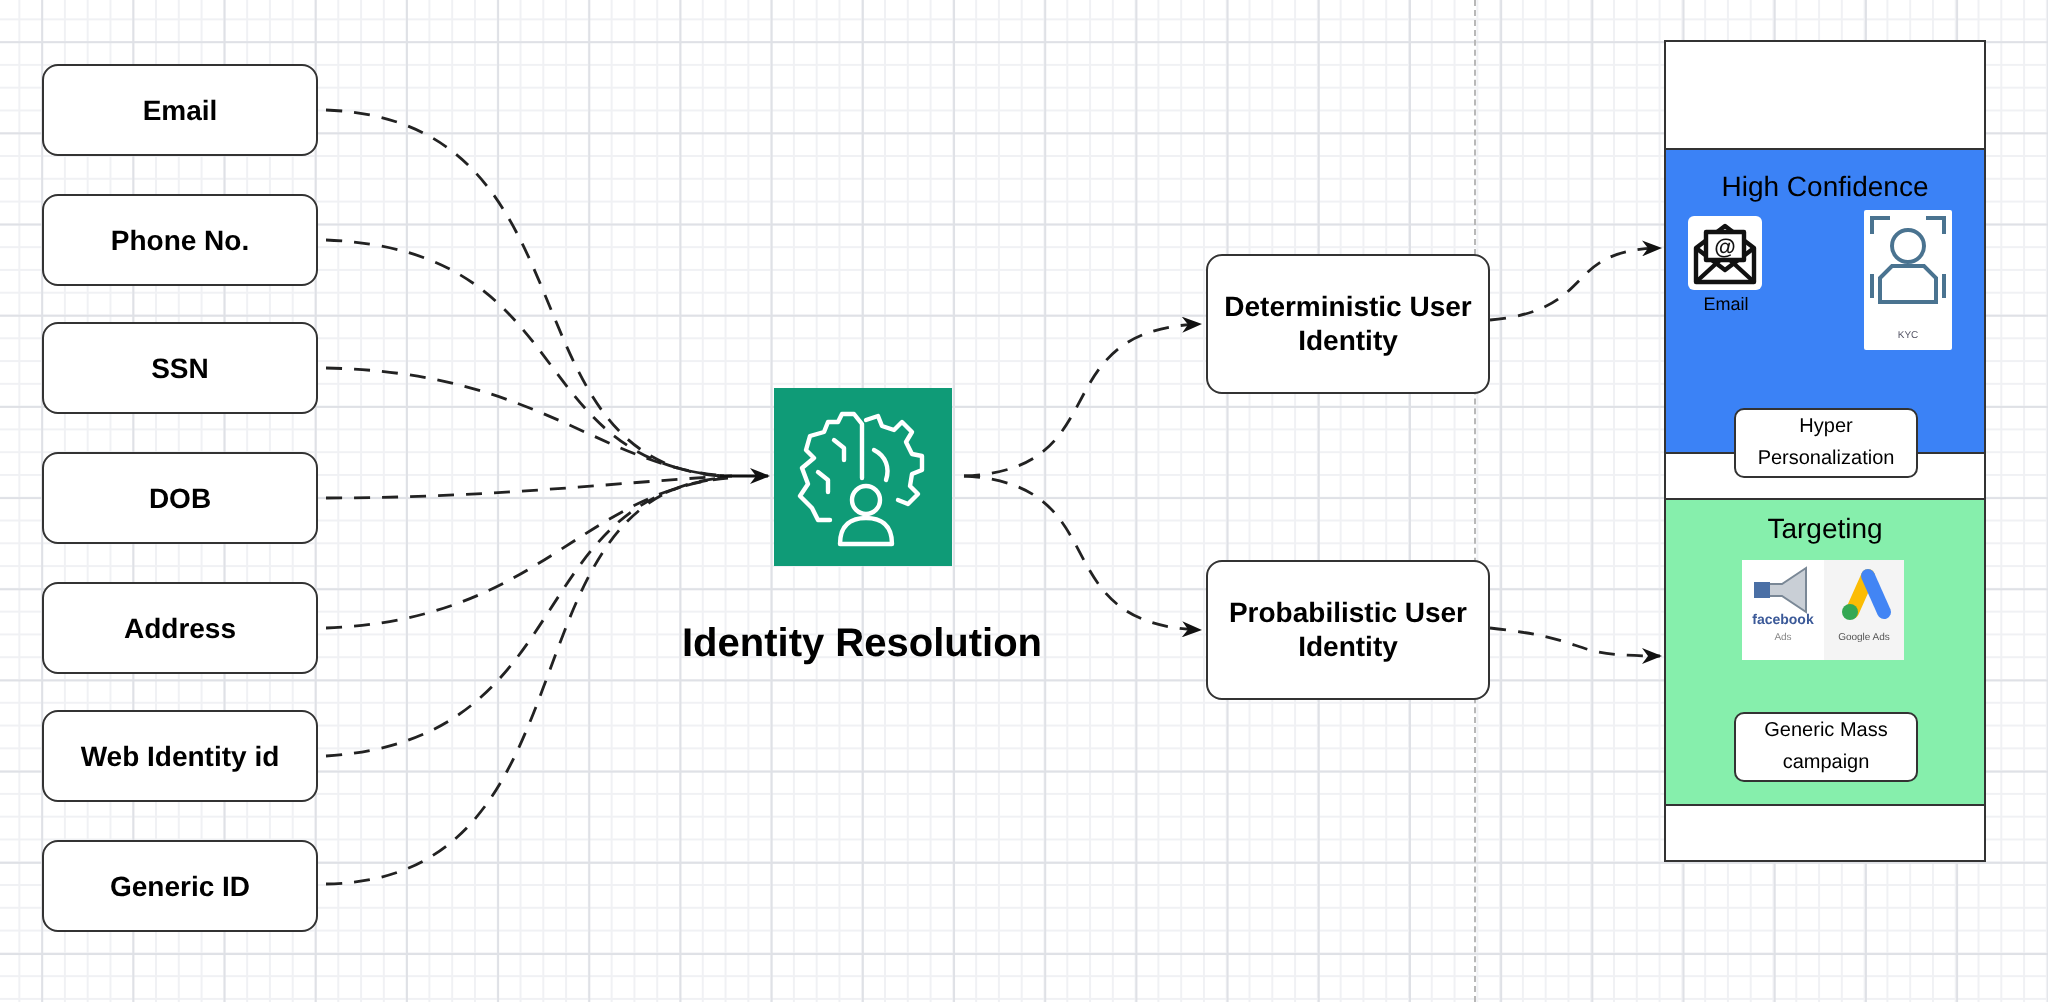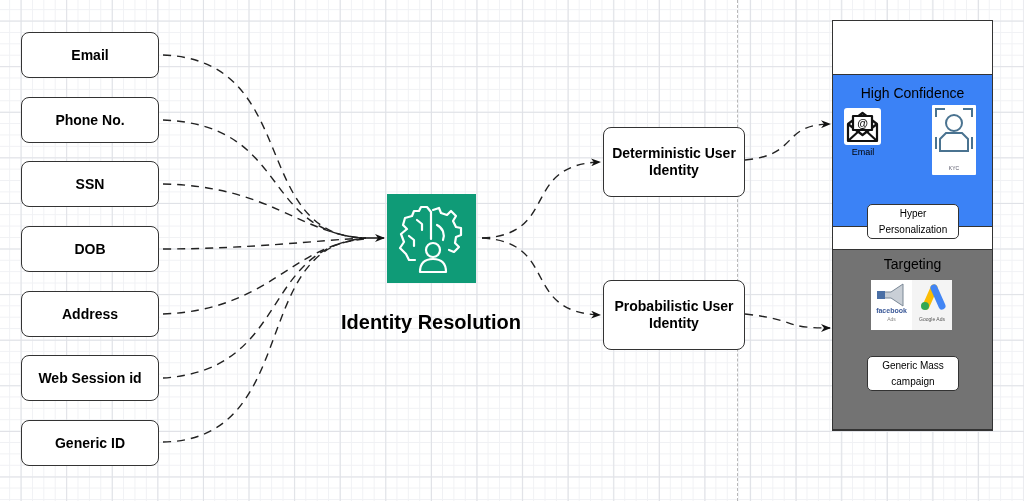--- a/index.html
+++ b/index.html
@@ -41,21 +41,21 @@
     position: absolute; left: 832px; top: 20px; width: 161px; height: 411px;
     box-sizing: border-box; border: 1.5px solid #333; background: #fff;
   }
   .panel-header {
     position: absolute; left: 0; top: 0; width: 100%; height: 53px;
     display: flex; align-items: center; justify-content: center;
     font-weight: bold; font-size: 14px;
   }
   .section { position: absolute; left: 0; width: 100%; box-sizing: border-box; }
   .sec-high { top: 53px; height: 153px; background: #3b82f6; border-top: 1.5px solid #333; border-bottom: 1.5px solid #333; }
-  .sec-target { top: 228px; height: 181px; background: #737373; border-top: 1.5px solid #333; border-bottom: 1.5px solid #333; }
+  .sec-target { top: 228px; height: 154px; background: #86efac; border-top: 1.5px solid #333; border-bottom: 1.5px solid #333; }
   .sec-title { position: absolute; left: 0; width: 100%; text-align: center; font-size: 14px; }
   .tile { position: absolute; background: #fff; border-radius: 3px; }
   .small-label { position: absolute; font-size: 9px; text-align: center; }
   .tiny { font-size: 5px; color: #556; position: absolute; text-align: center; width: 100%; }
   .mini-node {
     position: absolute; box-sizing: border-box; border: 1.3px solid #333; border-radius: 5px; background: #fff;
     font-size: 10px; line-height: 16px; text-align: center; display: flex; align-items: center; justify-content: center;
   }
 </style>
 </head>
@@ -94,21 +94,21 @@
 <div class="node input-node" style="top:161px">
     <span>SSN</span>
   </div>
 <div class="node input-node" style="top:226px">
     <span>DOB</span>
   </div>
 <div class="node input-node" style="top:291px">
     <span>Address</span>
   </div>
 <div class="node input-node" style="top:355px">
-    <span>Web Session id</span>
+    <span>Web Identity id</span>
   </div>
 <div class="node input-node" style="top:420px">
     <span>Generic ID</span>
   </div>
 
 <div class="ir-icon">
   <svg width="89" height="89" viewBox="0 0 89 89">
     <g fill="none" stroke="#fff" stroke-width="2.2" stroke-linejoin="round" stroke-linecap="round">
       <path d="M44,45 L44,18 L40,13 L34,13 L32,17 L27,17 L25,22 L18,24 L16,31 L20,35 L14,40 L17,48 L13,54 L19,60 L22,66 L28,66"></path>
       <path d="M30,26 L35,30 L35,36"></path>

